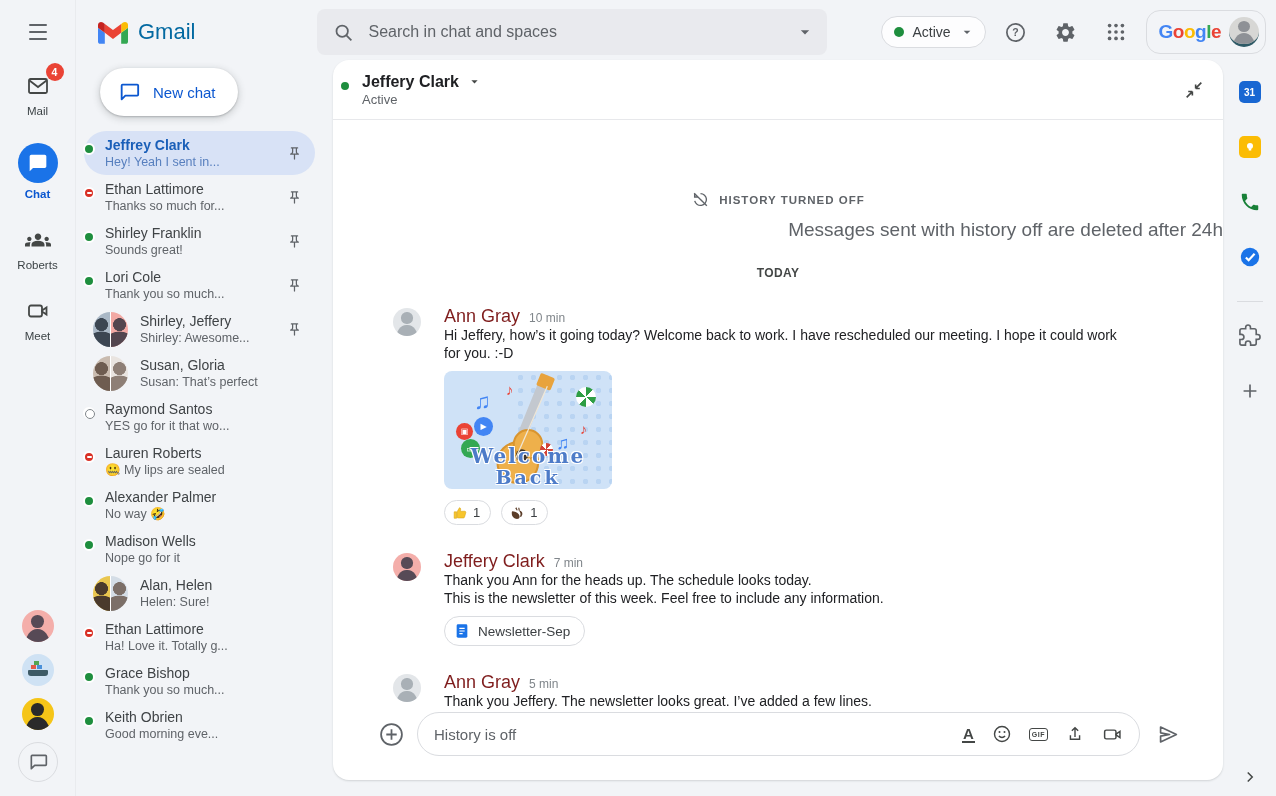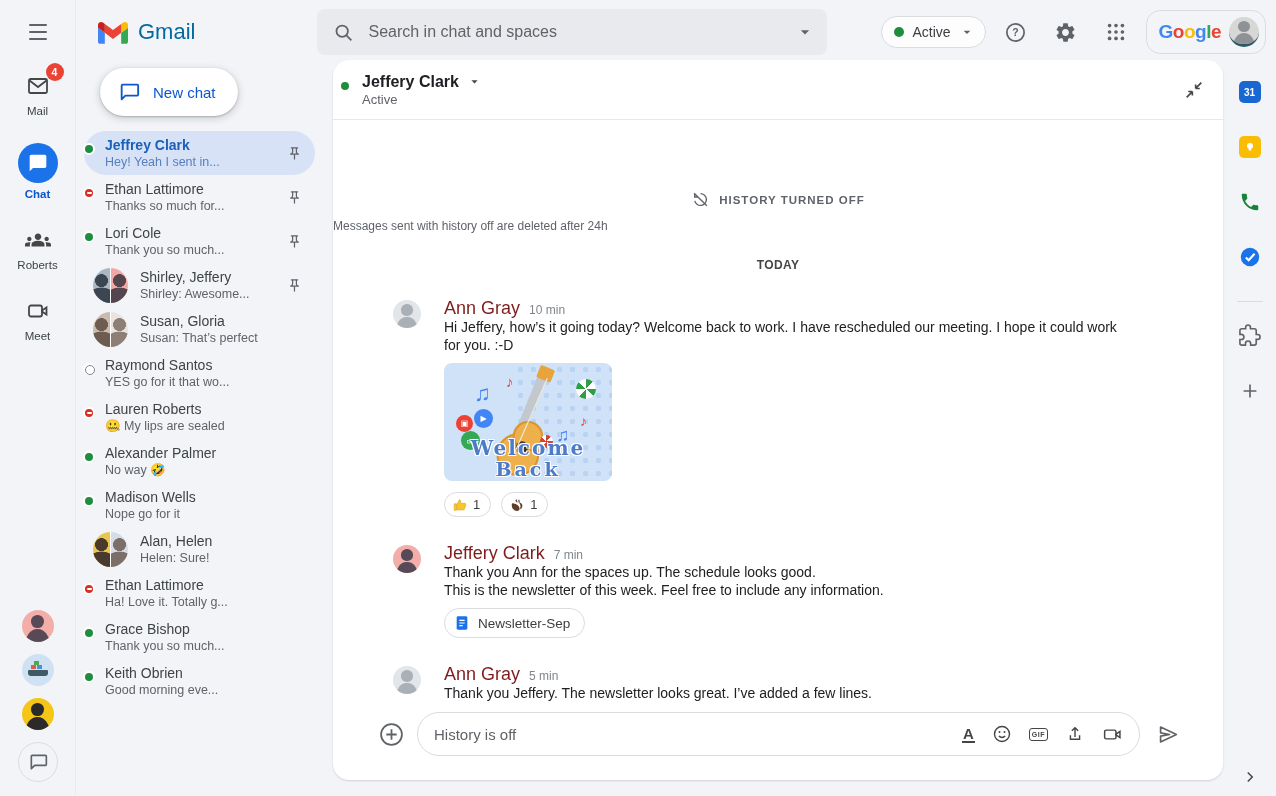--- a/index.html
+++ b/index.html
@@ -78,21 +78,21 @@
   .chead{height:60px;border-bottom:1px solid #e7e8eb;display:flex;align-items:center;padding:0 18px 0 16px;gap:13px}
   .chead .av{width:36px;height:36px}
   .chead .hcol{display:flex;flex-direction:column}
   .hname-row{display:flex;align-items:center;gap:8px;cursor:pointer}
   .hname{font-size:16px;font-weight:bold;color:#202124}
   .hstatus{font-size:13px;color:#5f6368;margin-top:1px}
   .collapse{margin-left:auto;cursor:pointer}
   .cbody{position:relative;height:660px}
   .notice{display:flex;align-items:center;justify-content:center;gap:9px;padding-top:70px}
   .notice .ntitle{font-size:11.5px;font-weight:bold;letter-spacing:1px;color:#5f6368}
-  .nsub{text-align:left;font-size:12px;color:#5f6368;margin-top:10px}
+  .nsub{text-align:right;font-size:19px;color:#5f6368;margin-top:10px}
   .today{text-align:center;font-size:12px;font-weight:bold;letter-spacing:.4px;color:#444746;margin-top:25px}
   .msgs{padding:0 40px 0 60px}
   .msg{display:flex;gap:23px;margin-top:26px}
   .msg .av{width:28px;height:28px;margin-top:2px}
   .mhead{display:flex;align-items:baseline;gap:9px}
   .mname{font-size:18px;font-weight:normal;color:#7f1d1d}
   .mtime{font-size:12px;color:#80868b}
   .mline{font-size:14px;color:#202124;line-height:17.5px}
   .mbody .mline:first-of-type{margin-top:3px}
   
@@ -297,20 +297,30 @@
       <span class="avwrap"><span class="av person c1"></span><span class="dot dnd"></span></span>
       <span class="txt">
           <span class="nm">Ethan Lattimore</span>
           <span class="pv">Thanks so much for...</span>
         </span>
       <svg class="pin" width="15" height="15">
           <use href="#pin" width="15" height="15"></use>
         </svg>
     </div>
 
+    <div class="conv">
+      <span class="avwrap"><span class="av person c2"></span><span class="dot on"></span></span>
+      <span class="txt">
+          <span class="nm">Shirley Franklin</span>
+          <span class="pv">Sounds great!</span>
+        </span>
+      <svg class="pin" width="15" height="15">
+          <use href="#pin" width="15" height="15"></use>
+        </svg>
+    </div>
 
     <div class="conv">
       <span class="avwrap"><span class="av person c3"></span><span class="dot on"></span></span>
       <span class="txt">
           <span class="nm">Lori Cole</span>
           <span class="pv">Thank you so much...</span>
         </span>
       <svg class="pin" width="15" height="15">
           <use href="#pin" width="15" height="15"></use>
         </svg>
@@ -507,21 +517,21 @@
         </div>
       </div>
 
       <div class="msg">
         <span class="av person c0"></span>
         <div class="mbody">
           <div class="mhead">
             <span class="mname">Jeffery Clark</span>
             <span class="mtime">7 min</span>
           </div>
-          <div class="mline">Thank you Ann for the spaces up. The schedule looks good.</div>
+          <div class="mline">Thank you Ann for the heads up. The schedule looks today.</div>
           <div class="mline">This is the newsletter of this week. Feel free to include any information.</div>
           <div class="chip">
             <svg width="16" height="16" viewBox="0 0 24 24">
                 <rect x="4" y="2" width="16" height="20" rx="2" fill="#1a73e8"></rect>
                 <path d="M8 8h8M8 12h8M8 16h5" stroke="#fff" stroke-width="1.8"></path>
               </svg>
             <span>Newsletter-Sep</span>
           </div>
         </div>
       </div>

